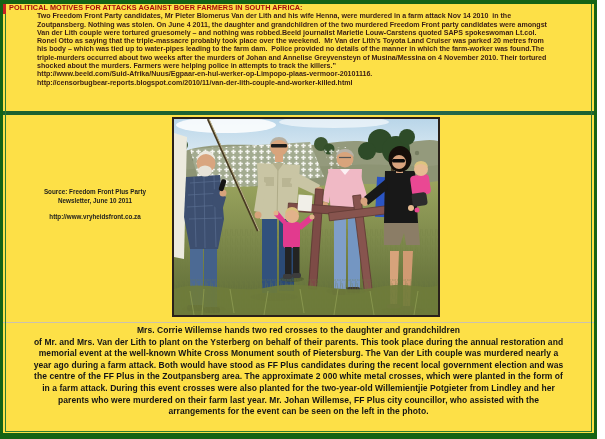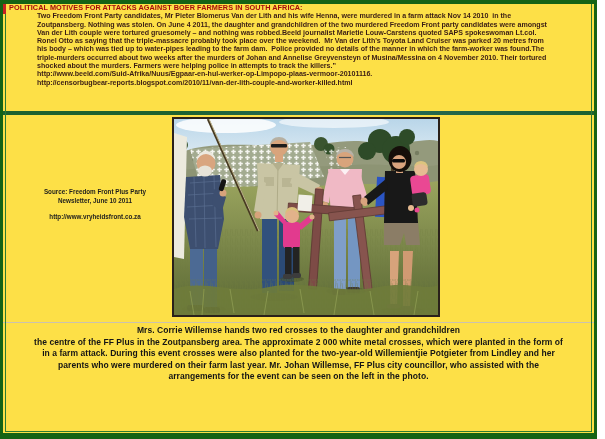--- a/index.html
+++ b/index.html
@@ -226,18 +226,21 @@
       <path d="M0,170 C30,160 60,176 95,168 C130,160 170,176 205,168 C235,162 252,172 264,166 L264,196 L0,196 Z" fill="#6f7c3a" opacity="0.9"></path>
       <rect x="0" y="160" width="264" height="36" fill="url(#blades)" opacity="0.5"></rect>
       <path d="M20,196 L16,172 M28,196 L30,170 M60,194 L56,170 M90,196 L94,172 M130,194 L126,170 M160,196 L164,170 M200,196 L196,172 M240,196 L244,172" stroke="#8f9c52" stroke-width="1" opacity="0.8" fill="none"></path>
     </svg>
   </div>
 
   <div class="sep-tan"></div>
 
   <div class="caption">
     <div>Mrs. Corrie Willemse hands two red crosses to the daughter and grandchildren</div>
+    <div>of Mr. and Mrs. Van der Lith to plant on the Ysterberg on behalf of their parents. This took place during the annual restoration and</div>
+    <div>memorial event at the well-known White Cross Monument south of Pietersburg. The Van der Lith couple was murdered nearly a</div>
+    <div>year ago during a farm attack. Both would have stood as FF Plus candidates during the recent local government election and was</div>
     <div>the centre of the FF Plus in the Zoutpansberg area. The approximate 2 000 white metal crosses, which were planted in the form of</div>
     <div>in a farm attack. During this event crosses were also planted for the two-year-old Willemientjie Potgieter from Lindley and her</div>
     <div>parents who were murdered on their farm last year. Mr. Johan Willemse, FF Plus city councillor, who assisted with the</div>
     <div>arrangements for the event can be seen on the left in the photo.</div>
   </div>
 </div>
 
 </body></html>

